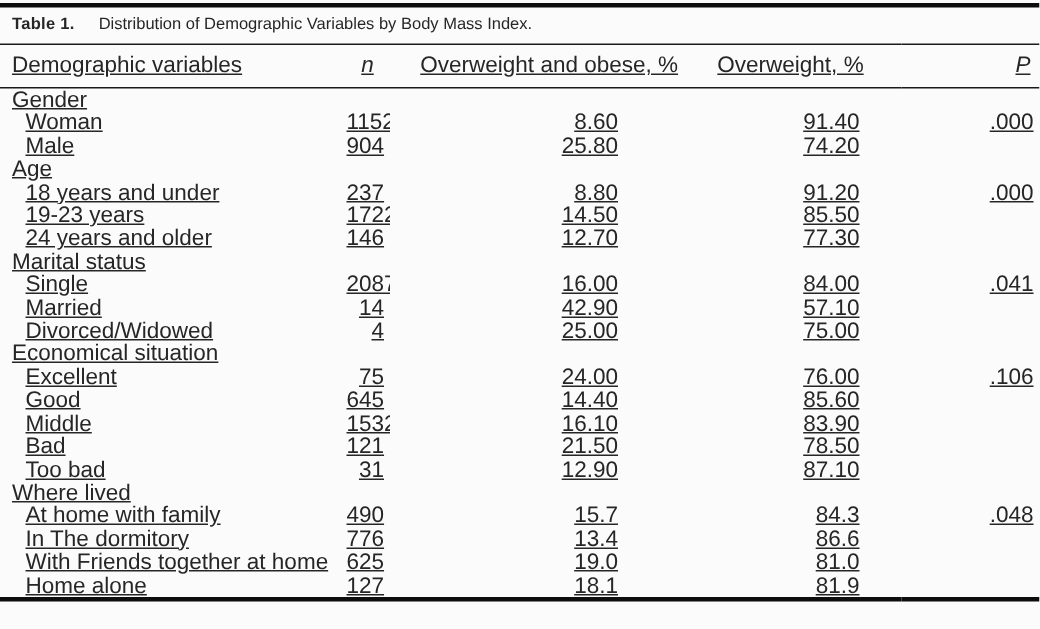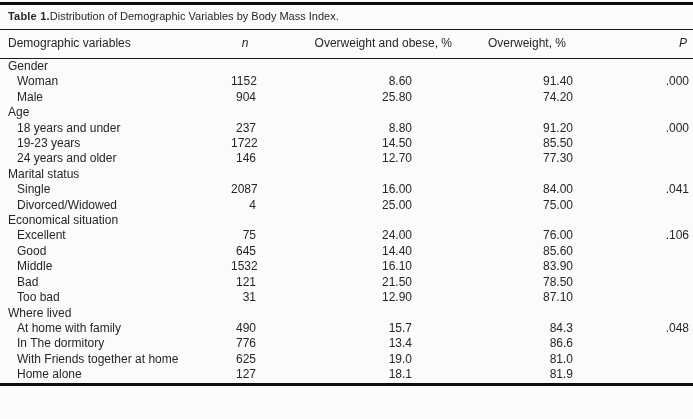--- a/index.html
+++ b/index.html
@@ -19,28 +19,29 @@
   }
   .caption {
     border-top: 3px solid #0d0d0d;
     padding: 5px 8px 6px 8px;
     font-size: 11px;
     line-height: 13px;
     white-space: nowrap;
   }
   .caption-label {
     font-weight: bold;
-    margin-right: 0;
+    margin-right: 16px;
     letter-spacing: 0.2px;
   }
   table {
     border-collapse: collapse;
     width: 693px;
     table-layout: fixed;
-    font-size: 12px;
+    font-size: 15px;
+    text-decoration: underline;
   }
   thead th {
     border-top: 1px solid #1a1a1a;
     border-bottom: 1px solid #1a1a1a;
     font-weight: normal;
     padding-top: 7px;
     padding-bottom: 8px;
     line-height: 13px;
     white-space: nowrap;
     vertical-align: middle;
@@ -149,20 +150,27 @@
           <td class="c-p"></td>
         </tr>
         <tr>
           <td class="c-label indent">Single</td>
           <td class="c-n">2087</td>
           <td class="c-owo">16.00</td>
           <td class="c-ow">84.00</td>
           <td class="c-p">.041</td>
         </tr>
         <tr>
+          <td class="c-label indent">Married</td>
+          <td class="c-n">14</td>
+          <td class="c-owo">42.90</td>
+          <td class="c-ow">57.10</td>
+          <td class="c-p"></td>
+        </tr>
+        <tr>
           <td class="c-label indent">Divorced/Widowed</td>
           <td class="c-n">4</td>
           <td class="c-owo">25.00</td>
           <td class="c-ow">75.00</td>
           <td class="c-p"></td>
         </tr>
         <tr>
           <td class="c-label">Economical situation</td>
           <td class="c-n"></td>
           <td class="c-owo"></td>

